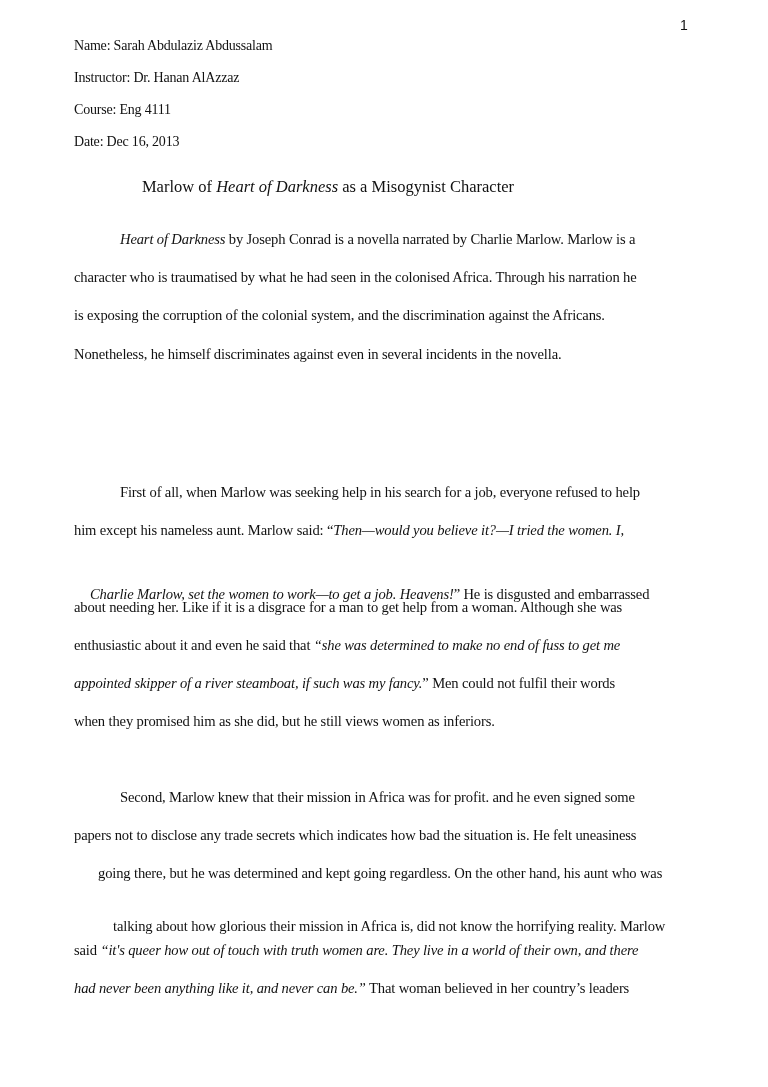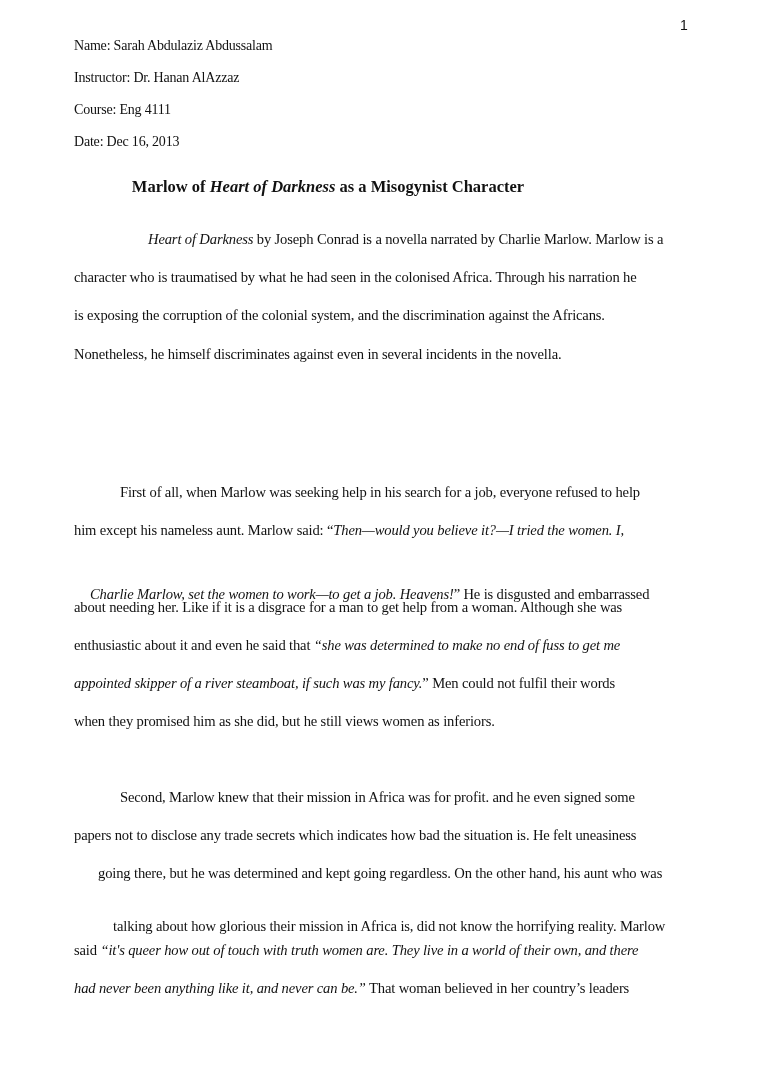--- a/index.html
+++ b/index.html
@@ -1,21 +1,21 @@
 <!DOCTYPE html>
 <html><head>
 <meta charset="utf-8">
 <style>
   html, body { margin: 0; padding: 0; background: #ffffff; }
   body { width: 768px; height: 1087px; position: relative; overflow: hidden;
          font-family: "Liberation Serif", serif; color: #111111; }
   .page-num { position: absolute; top: 17px; left: 680px; font-family: "Liberation Sans", sans-serif; font-size: 14px; }
   .hdr { position: absolute; left: 74px; font-size: 14px; letter-spacing: -0.2px; }
   .title { position: absolute; top: 177px; left: 0; width: 692px; text-align: center;
-           font-size: 16.5px; font-weight: bold; }
+           font-size: 16.5px; font-weight: normal; }
   .title .t-inner { position: relative; left: -18px; }
   .line { position: absolute; left: 74px; font-size: 14.6px; white-space: nowrap; letter-spacing: -0.15px; }
   .indent { left: 120px; }
   em { font-style: italic; }
 </style>
 </head>
 <body>
 
 <div class="page-num">1</div>
 
@@ -24,21 +24,21 @@
 <div class="hdr" style="top:102px">Course: Eng 4111</div>
 <div class="hdr" style="top:134px">Date: Dec 16, 2013</div>
 
 <div class="title">
   <span class="t-inner">
     <span>Marlow of </span><em>Heart of Darkness</em><span> as a Misogynist Character</span>
   </span>
 </div>
 
 <div id="body-text">
-    <div class="line indent" style="top: 231px; margin-left: 28px;"><em>Heart of Darkness</em><span> by Joseph Conrad is a novella narrated by Charlie Marlow. Marlow is a</span></div>
+    <div class="line indent" style="top: 231px;"><em>Heart of Darkness</em><span> by Joseph Conrad is a novella narrated by Charlie Marlow. Marlow is a</span></div>
     <div class="line" style="top: 269.2px;"><span>character who is traumatised by what he had seen in the colonised Africa. Through his narration he</span></div>
     <div class="line" style="top: 307.4px;"><span>is exposing the corruption of the colonial system, and the discrimination against the Africans.</span></div>
     <div class="line" style="top: 345.6px;"><span>Nonetheless, he himself discriminates against even in several incidents in the novella.</span></div>
     <div class="line indent" style="top: 484px;"><span>First of all, when Marlow was seeking help in his search for a job, everyone refused to help</span></div>
     <div class="line" style="top: 522.2px;"><span>him except his nameless aunt. Marlow said: “</span><em>Then—would you believe it?—I tried the women. I,</em></div>
     <div class="line" style="top: 586px; margin-left: 16px;"><em>Charlie Marlow, set the women to work—to get a job. Heavens!</em><span>” He is disgusted and embarrassed</span></div>
     <div class="line" style="top: 598.6px;"><span>about needing her. Like if it is a disgrace for a man to get help from a woman. Although she was</span></div>
     <div class="line" style="top: 636.8px;"><span>enthusiastic about it and even he said  that </span><em>“she was determined to make no end of fuss to get me</em></div>
     <div class="line" style="top: 675px;"><em>appointed skipper of a river steamboat, if such was my fancy.</em><span>” Men could not fulfil their words</span></div>
     <div class="line" style="top: 713.2px;"><span>when they promised him as she did, but he still views women as inferiors.</span></div>

